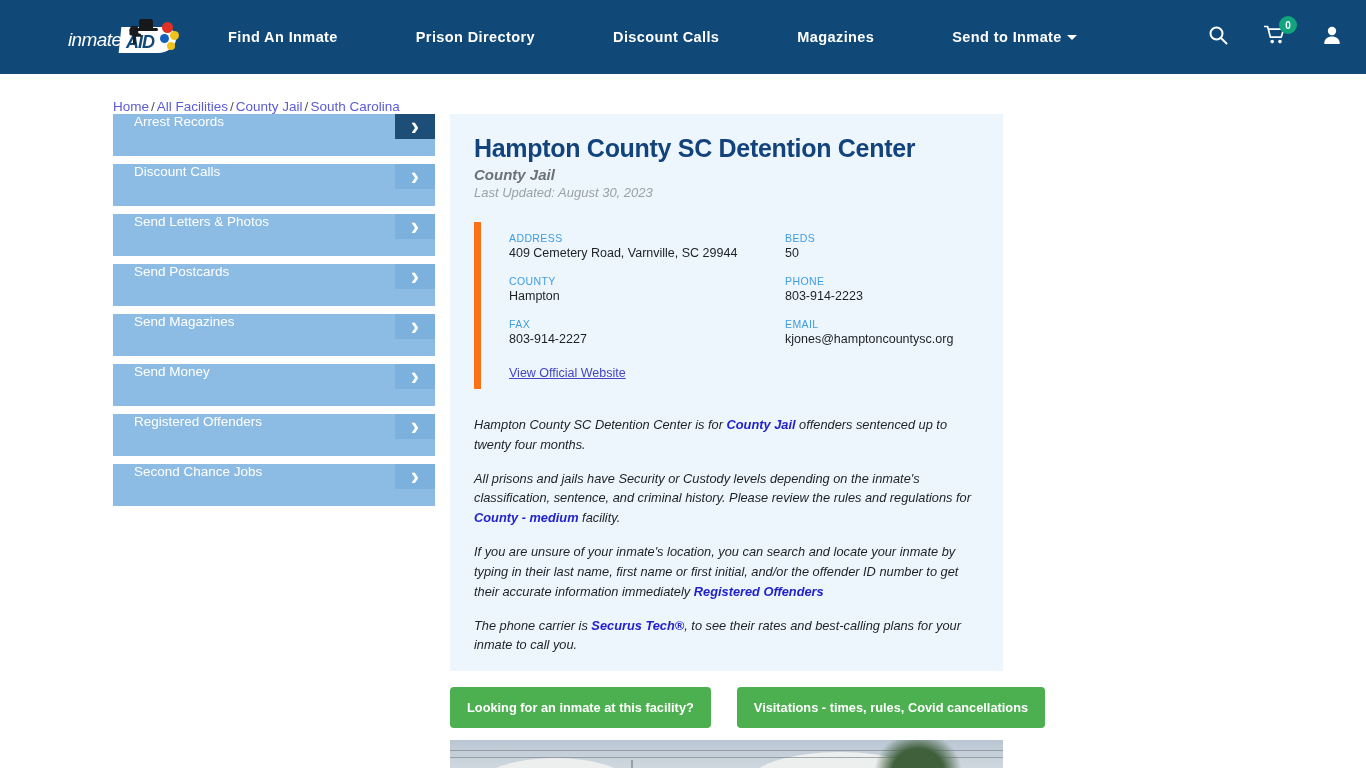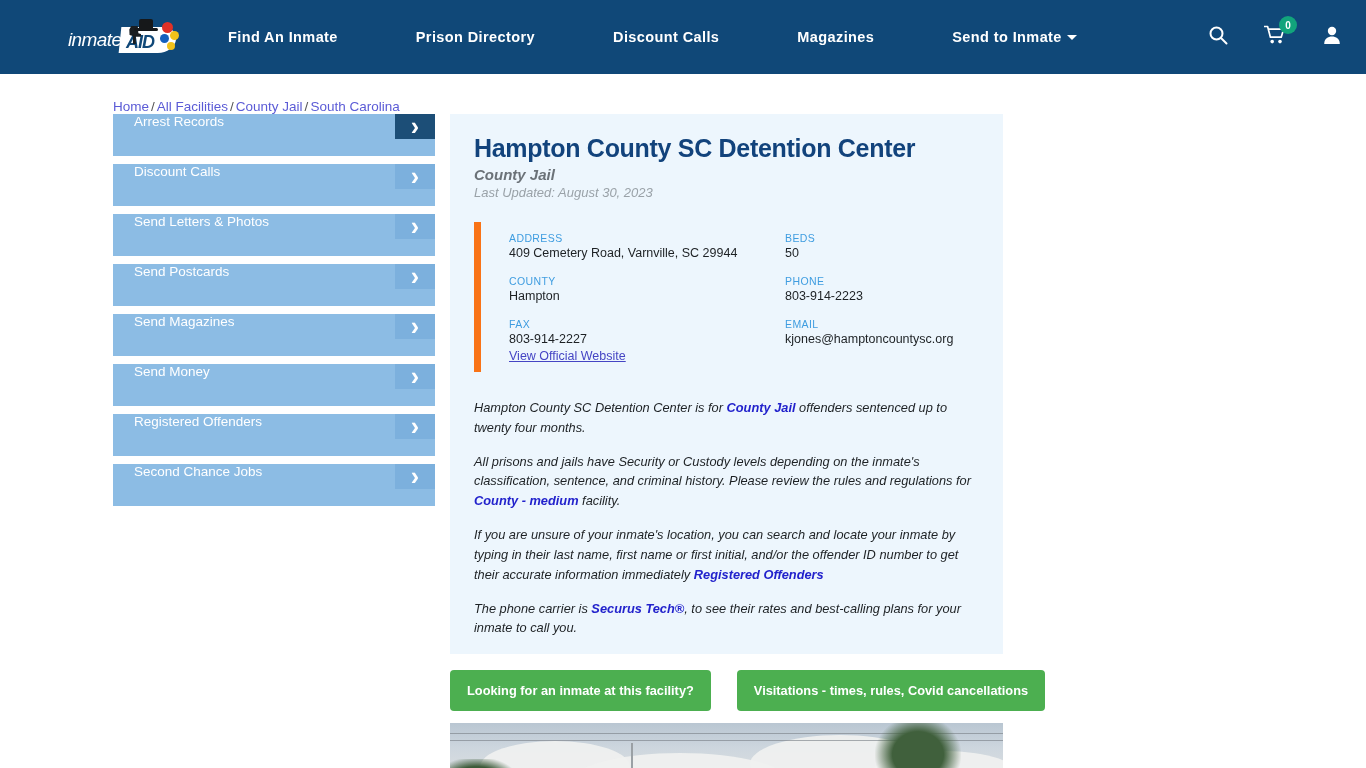--- a/index.html
+++ b/index.html
@@ -330,21 +330,21 @@
     font-size: 10.5px;
     letter-spacing: 0.4px;
     margin-bottom: 2px;
   }
   .info-value {
     color: #1d2124;
     font-size: 12.5px;
   }
   .official-link {
     display: inline-block;
-    margin-top: 3px;
+    margin-top: 20px;
     color: #4545c4;
     font-size: 12.5px;
     text-decoration: underline;
     cursor: pointer;
   }
 
   .desc-block { margin-top: 26px; }
   .desc-p {
     color: #1d2124;
     font-size: 12.8px;

